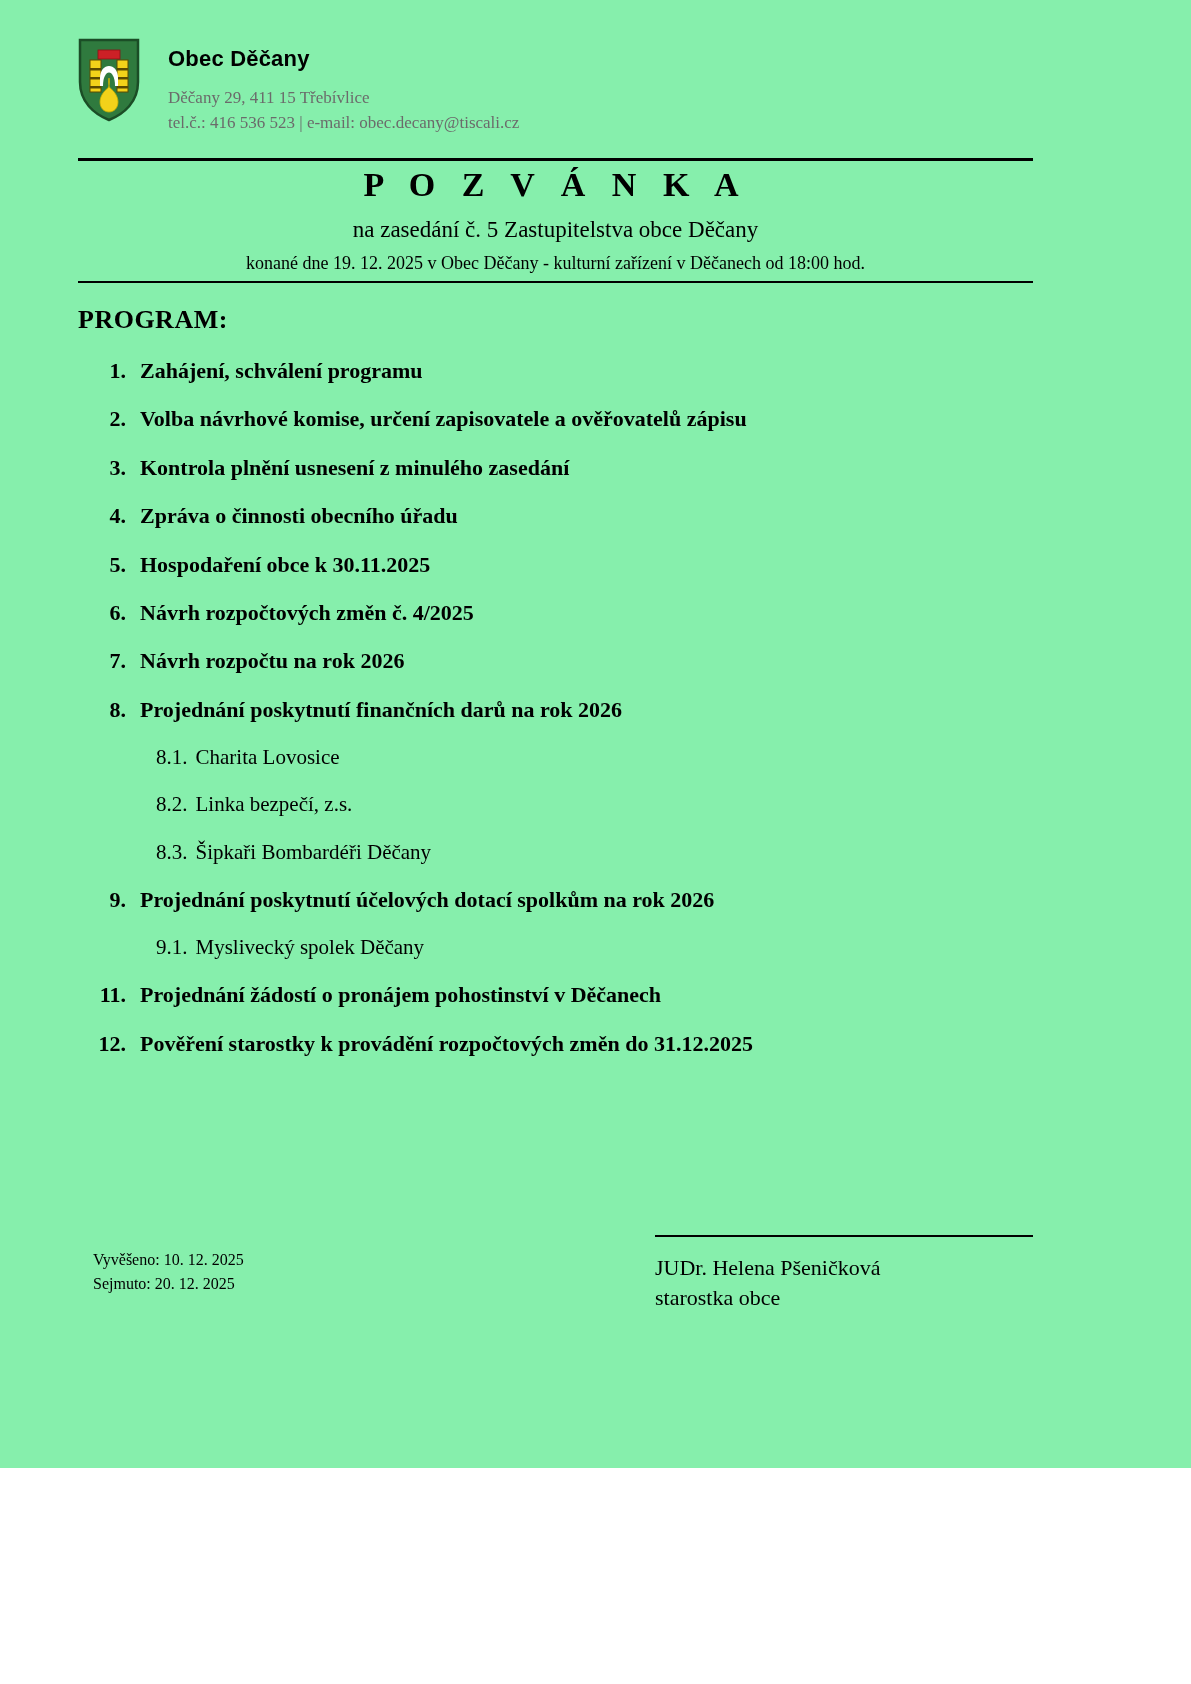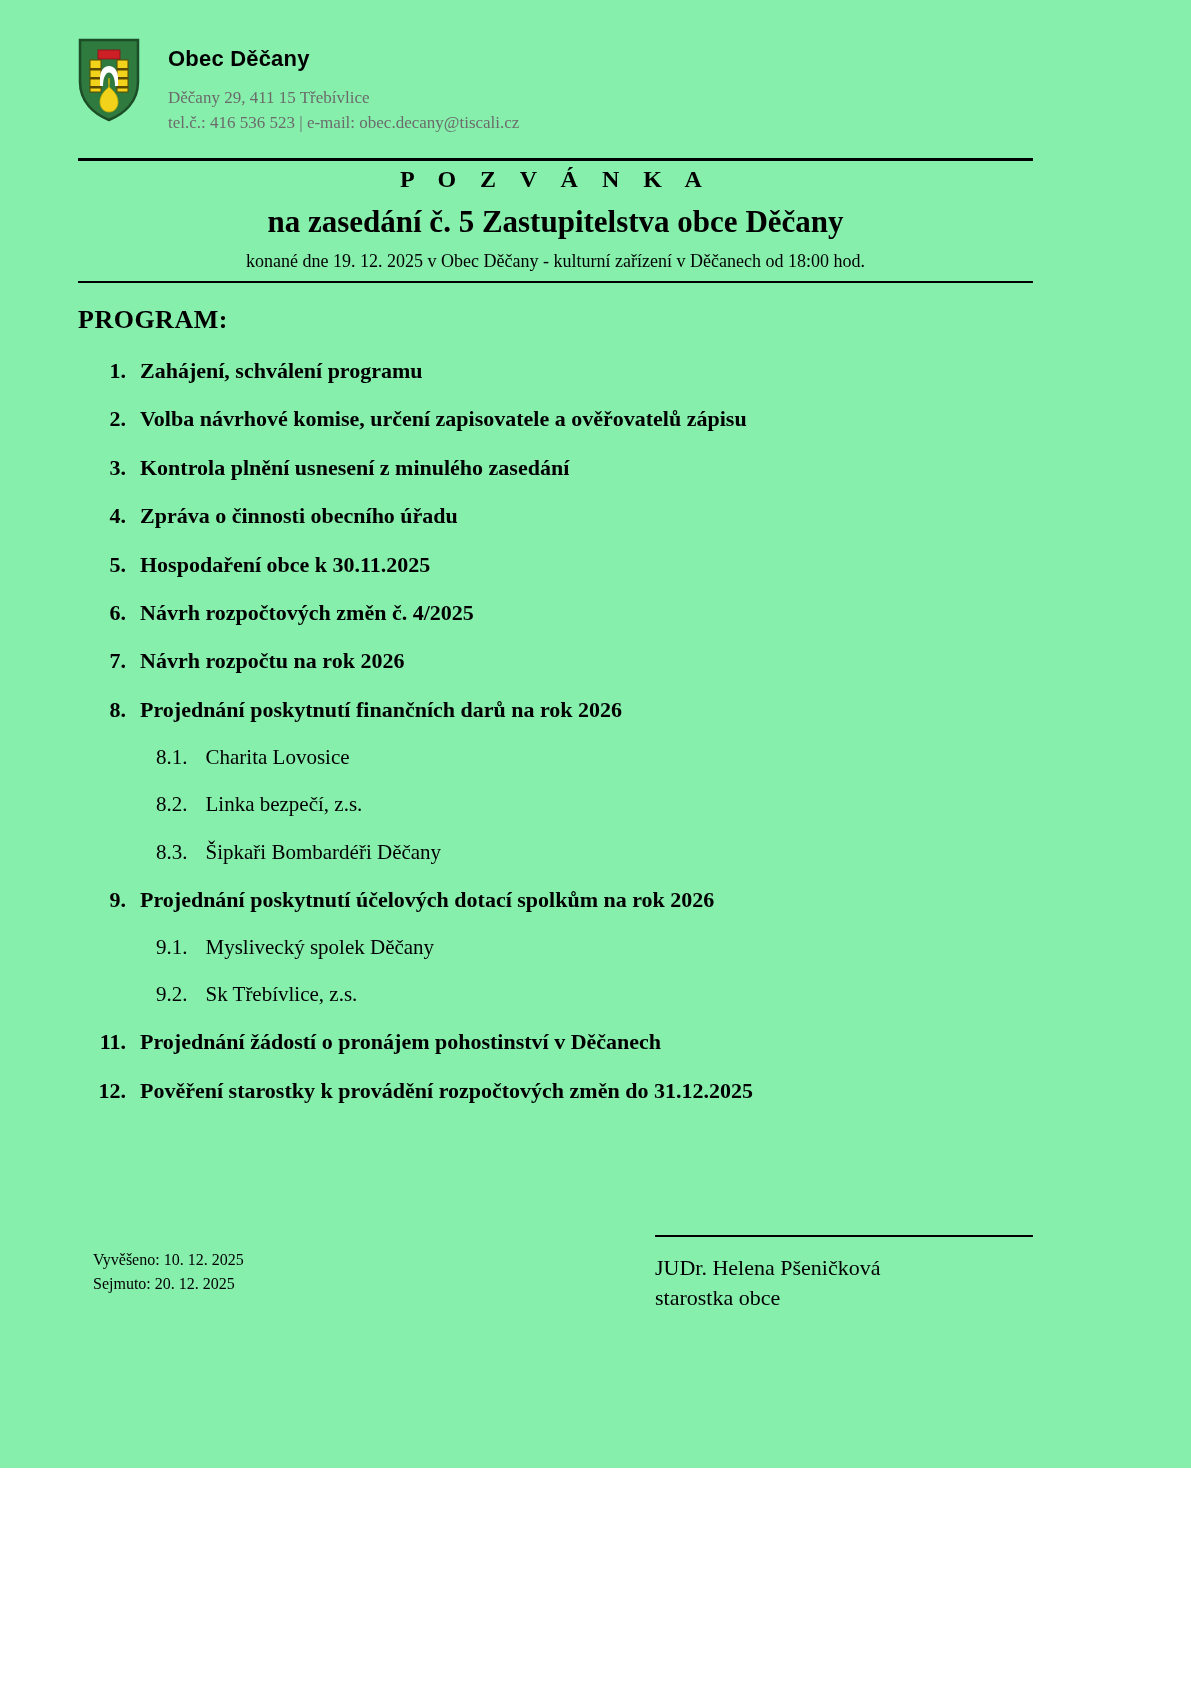--- a/index.html
+++ b/index.html
@@ -72,29 +72,29 @@
 
   
   .title-block {
     position: absolute;
     left: 78px;
     top: 164px;
     width: 955px;
     text-align: center;
   }
   .doc-title {
-    font-size: 24px;
+    font-size: 34px;
     font-weight: bold;
     letter-spacing: 9px;
     line-height: 1.25;
     margin: 0 0 8px 0;
   }
   .doc-subtitle {
-    font-size: 31px;
-    font-weight: bold;
+    font-size: 23px;
+    font-weight: normal;
     line-height: 1.3;
     margin: 0 0 8px 0;
   }
   .doc-when {
     font-size: 18px;
     font-weight: normal;
     line-height: 1.3;
     margin: 0;
   }
 
@@ -131,21 +131,20 @@
   .agenda-text {
     flex: 1 1 auto;
     font-size: 22px;
     font-weight: bold;
     line-height: 1.2;
   }
   .agenda-sub {
     display: flex;
     align-items: baseline;
     margin: 0 0 22px 78px;
-    gap: 10px;
   }
   .agenda-sub .sub-num {
     font-size: 21px;
     font-weight: normal;
     margin-right: 8px;
   }
   .agenda-sub .sub-text {
     font-size: 21px;
     font-weight: normal;
     line-height: 1.2;
@@ -299,24 +298,20 @@
     </div>
 
     <div class="agenda-item">
       <span class="agenda-num">9.</span>
       <span class="agenda-text">Projednání poskytnutí účelových dotací spolkům na rok 2026</span>
     </div>
     <div class="agenda-sub">
       <span class="sub-num">9.1.</span>
       <span class="sub-text">Myslivecký spolek Děčany</span>
     </div>
-    <div class="agenda-sub">
-      <span class="sub-num">9.2.</span>
-      <span class="sub-text">Sk Třebívlice, z.s.</span>
-    </div>
 
 
     <div class="agenda-item">
       <span class="agenda-num">11.</span>
       <span class="agenda-text">Projednání žádostí o pronájem pohostinství v Děčanech</span>
     </div>
 
     <div class="agenda-item">
       <span class="agenda-num">12.</span>
       <span class="agenda-text">Pověření starostky k provádění rozpočtových změn do 31.12.2025</span>

